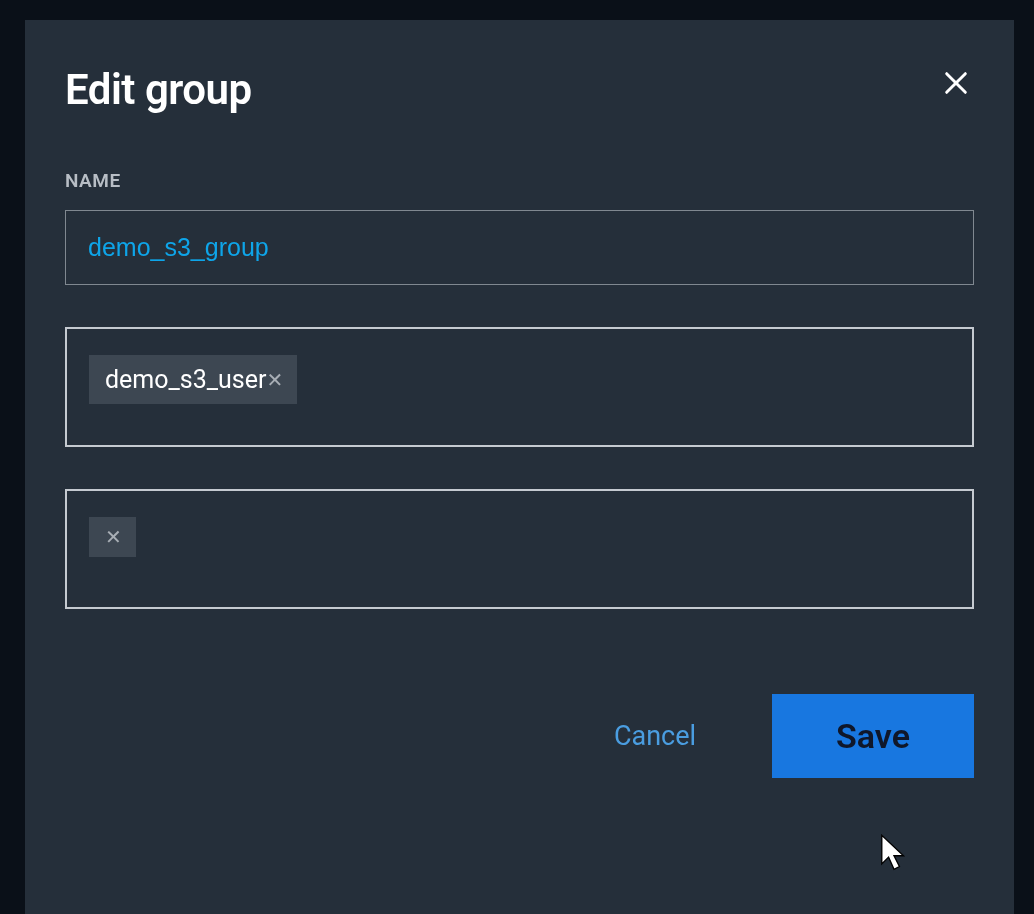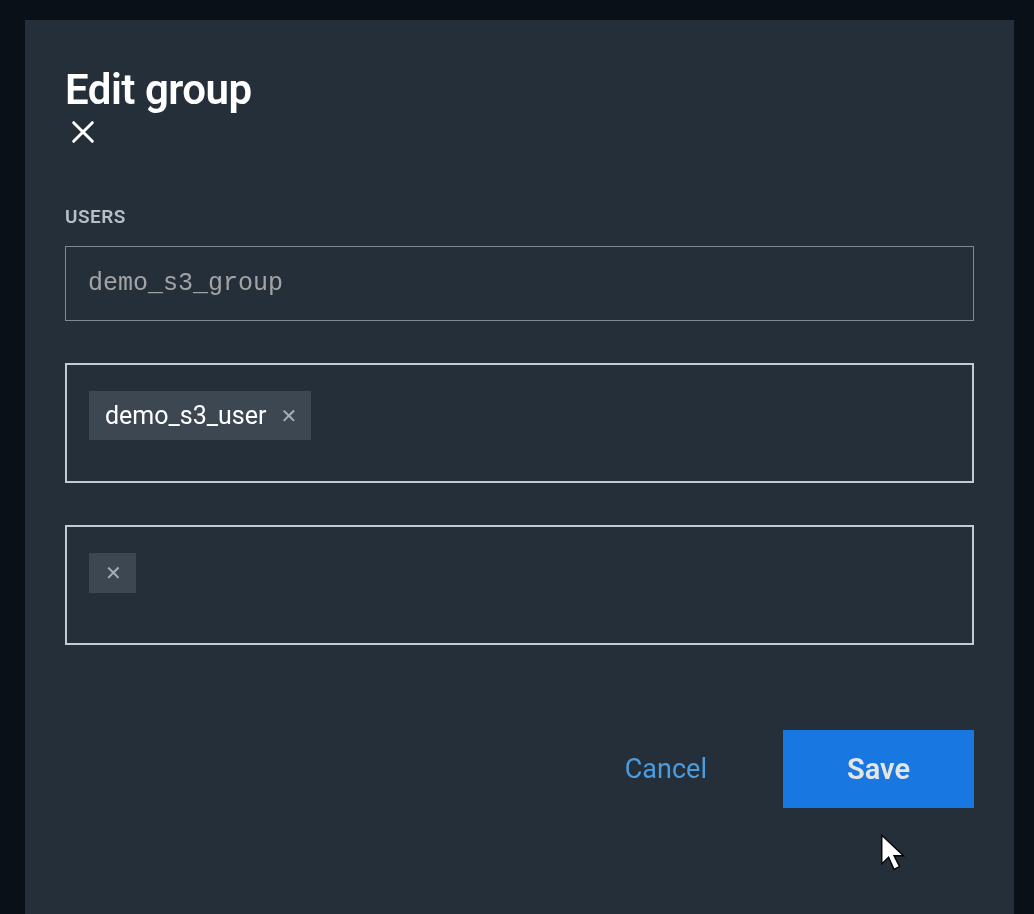--- a/index.html
+++ b/index.html
@@ -23,21 +23,20 @@
       right: 20px;
       bottom: 0;
       background: #252f3a;
       padding: 45px 40px 50px 40px;
     }
     .modal-header {
       display: flex;
       justify-content: space-between;
       align-items: flex-start;
       margin-bottom: 55px;
-      flex-direction: column;
     }
     .modal-title {
       font-size: 42px;
       font-weight: 600;
       color: #ffffff;
       letter-spacing: -0.5px;
     }
     .close-btn {
       background: none;
       border: none;
@@ -60,43 +59,43 @@
       letter-spacing: 0.5px;
       color: #b8bec5;
       margin-bottom: 18px;
     }
     .text-input {
       width: 100%;
       background: transparent;
       border: 1.5px solid #808890;
       padding: 22px 22px;
       font-size: 25px;
-      color: #a3a3a3;
+      color: #0ea5e9;
       outline: none;
-      font-family: Liberation Mono, monospace;
+      font-family: Liberation Sans, sans-serif;
     }
     .tag-input {
       width: 100%;
       min-height: 120px;
       background: transparent;
       border: 2px solid #c5cad0;
       padding: 26px 22px;
       display: flex;
       flex-wrap: wrap;
       align-items: flex-start;
       gap: 10px;
     }
     .tag {
       display: inline-flex;
       align-items: center;
       background: #3d4752;
       padding: 10px 14px 10px 16px;
       font-size: 25px;
       color: #ffffff;
-      gap: 14px;
+      gap: 0;
     }
     .tag-remove {
       background: none;
       border: none;
       cursor: pointer;
       padding: 0;
       display: flex;
       align-items: center;
       justify-content: center;
       color: #a8aeb5;
@@ -115,22 +114,22 @@
       border: none;
       color: #4a9de0;
       font-size: 27px;
       cursor: pointer;
       font-family: inherit;
       padding: 10px 20px;
     }
     .save-btn {
       background: #1877e0;
       border: none;
-      color: #e5e5e5;
-      font-size: 29px;
+      color: #0f172a;
+      font-size: 34px;
       font-weight: 600;
       cursor: pointer;
       font-family: inherit;
       padding: 22px 64px;
     }
     .cursor {
       position: absolute;
       bottom: 42px;
       right: 106px;
       width: 28px;
@@ -147,21 +146,21 @@
     <h1 class="modal-title">Edit group</h1>
     <button class="close-btn">
       <svg viewBox="0 0 24 24" fill="none" stroke="#ffffff" stroke-width="2.5" stroke-linecap="round">
         <line x1="4" y1="4" x2="20" y2="20"></line>
         <line x1="20" y1="4" x2="4" y2="20"></line>
       </svg>
     </button>
   </div>
 
   <div class="field-group">
-    <div class="field-label">USERS</div>
+    <div class="field-label">NAME</div>
     <input type="text" class="text-input" value="demo_s3_group" style="">
   </div>
 
   <div class="field-group">
     <div class="tag-input">
       <span class="tag">
         <span>demo_s3_user</span>
         <button class="tag-remove">
           <span>✕</span>
         </button>

